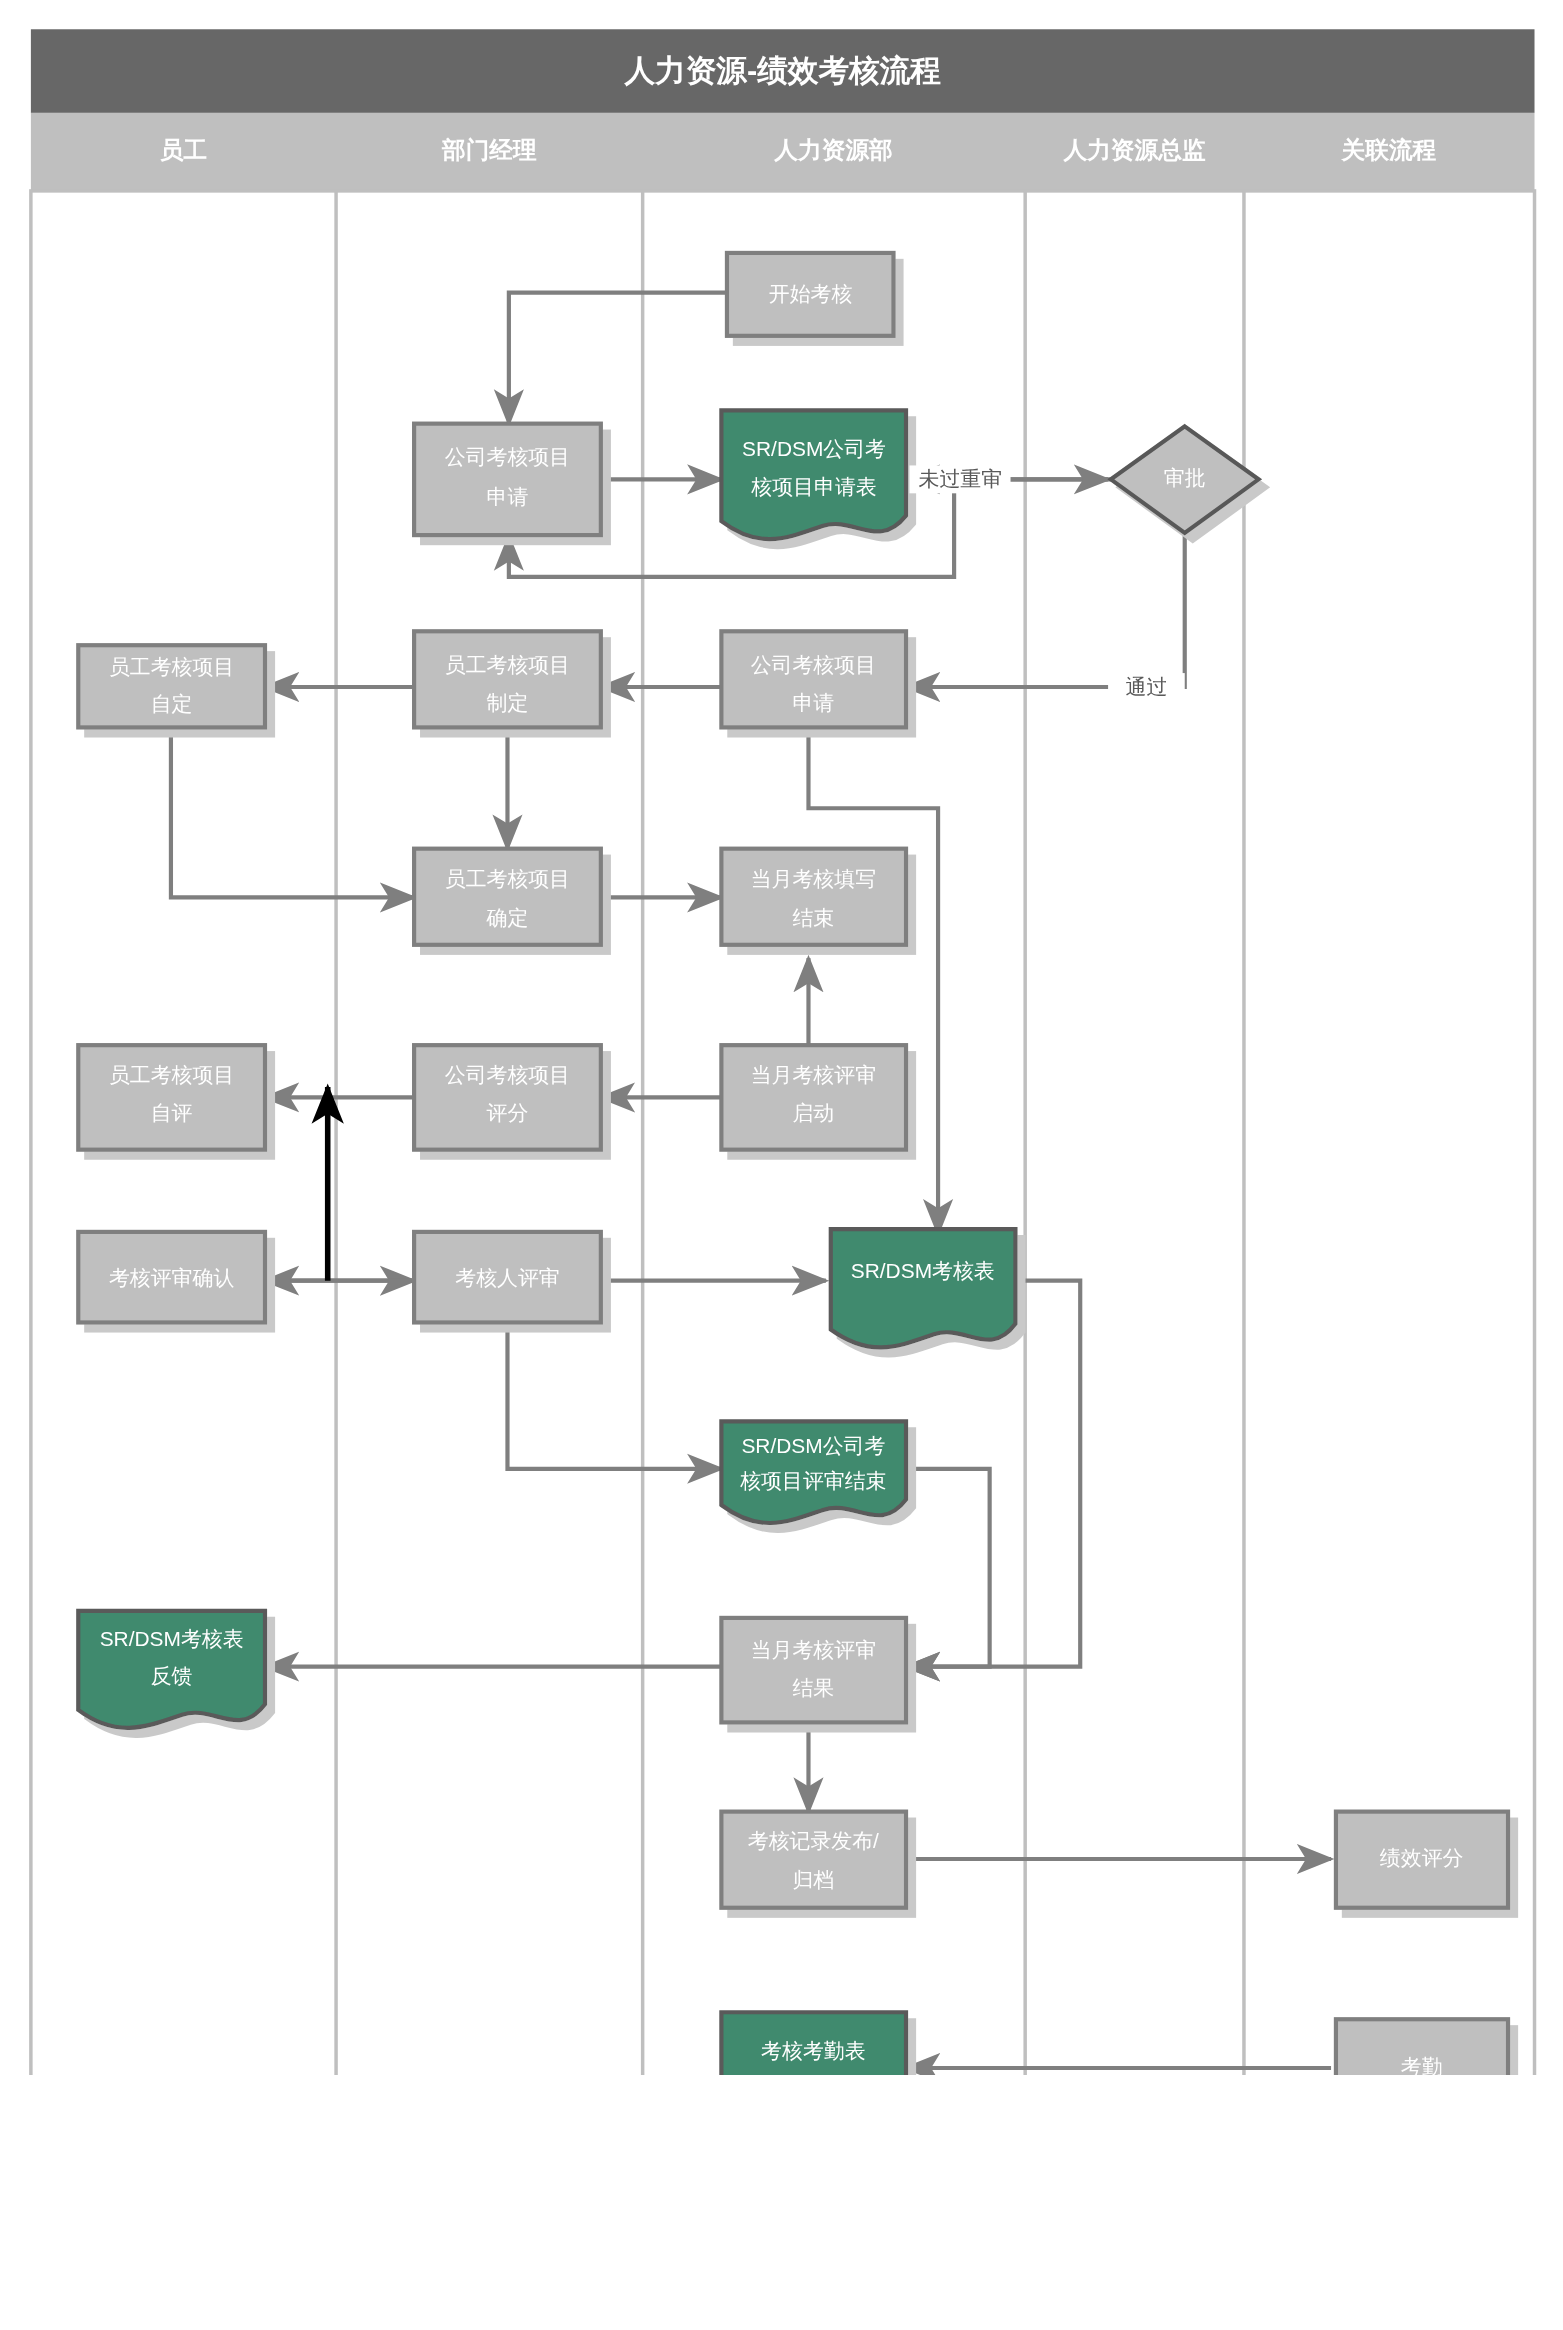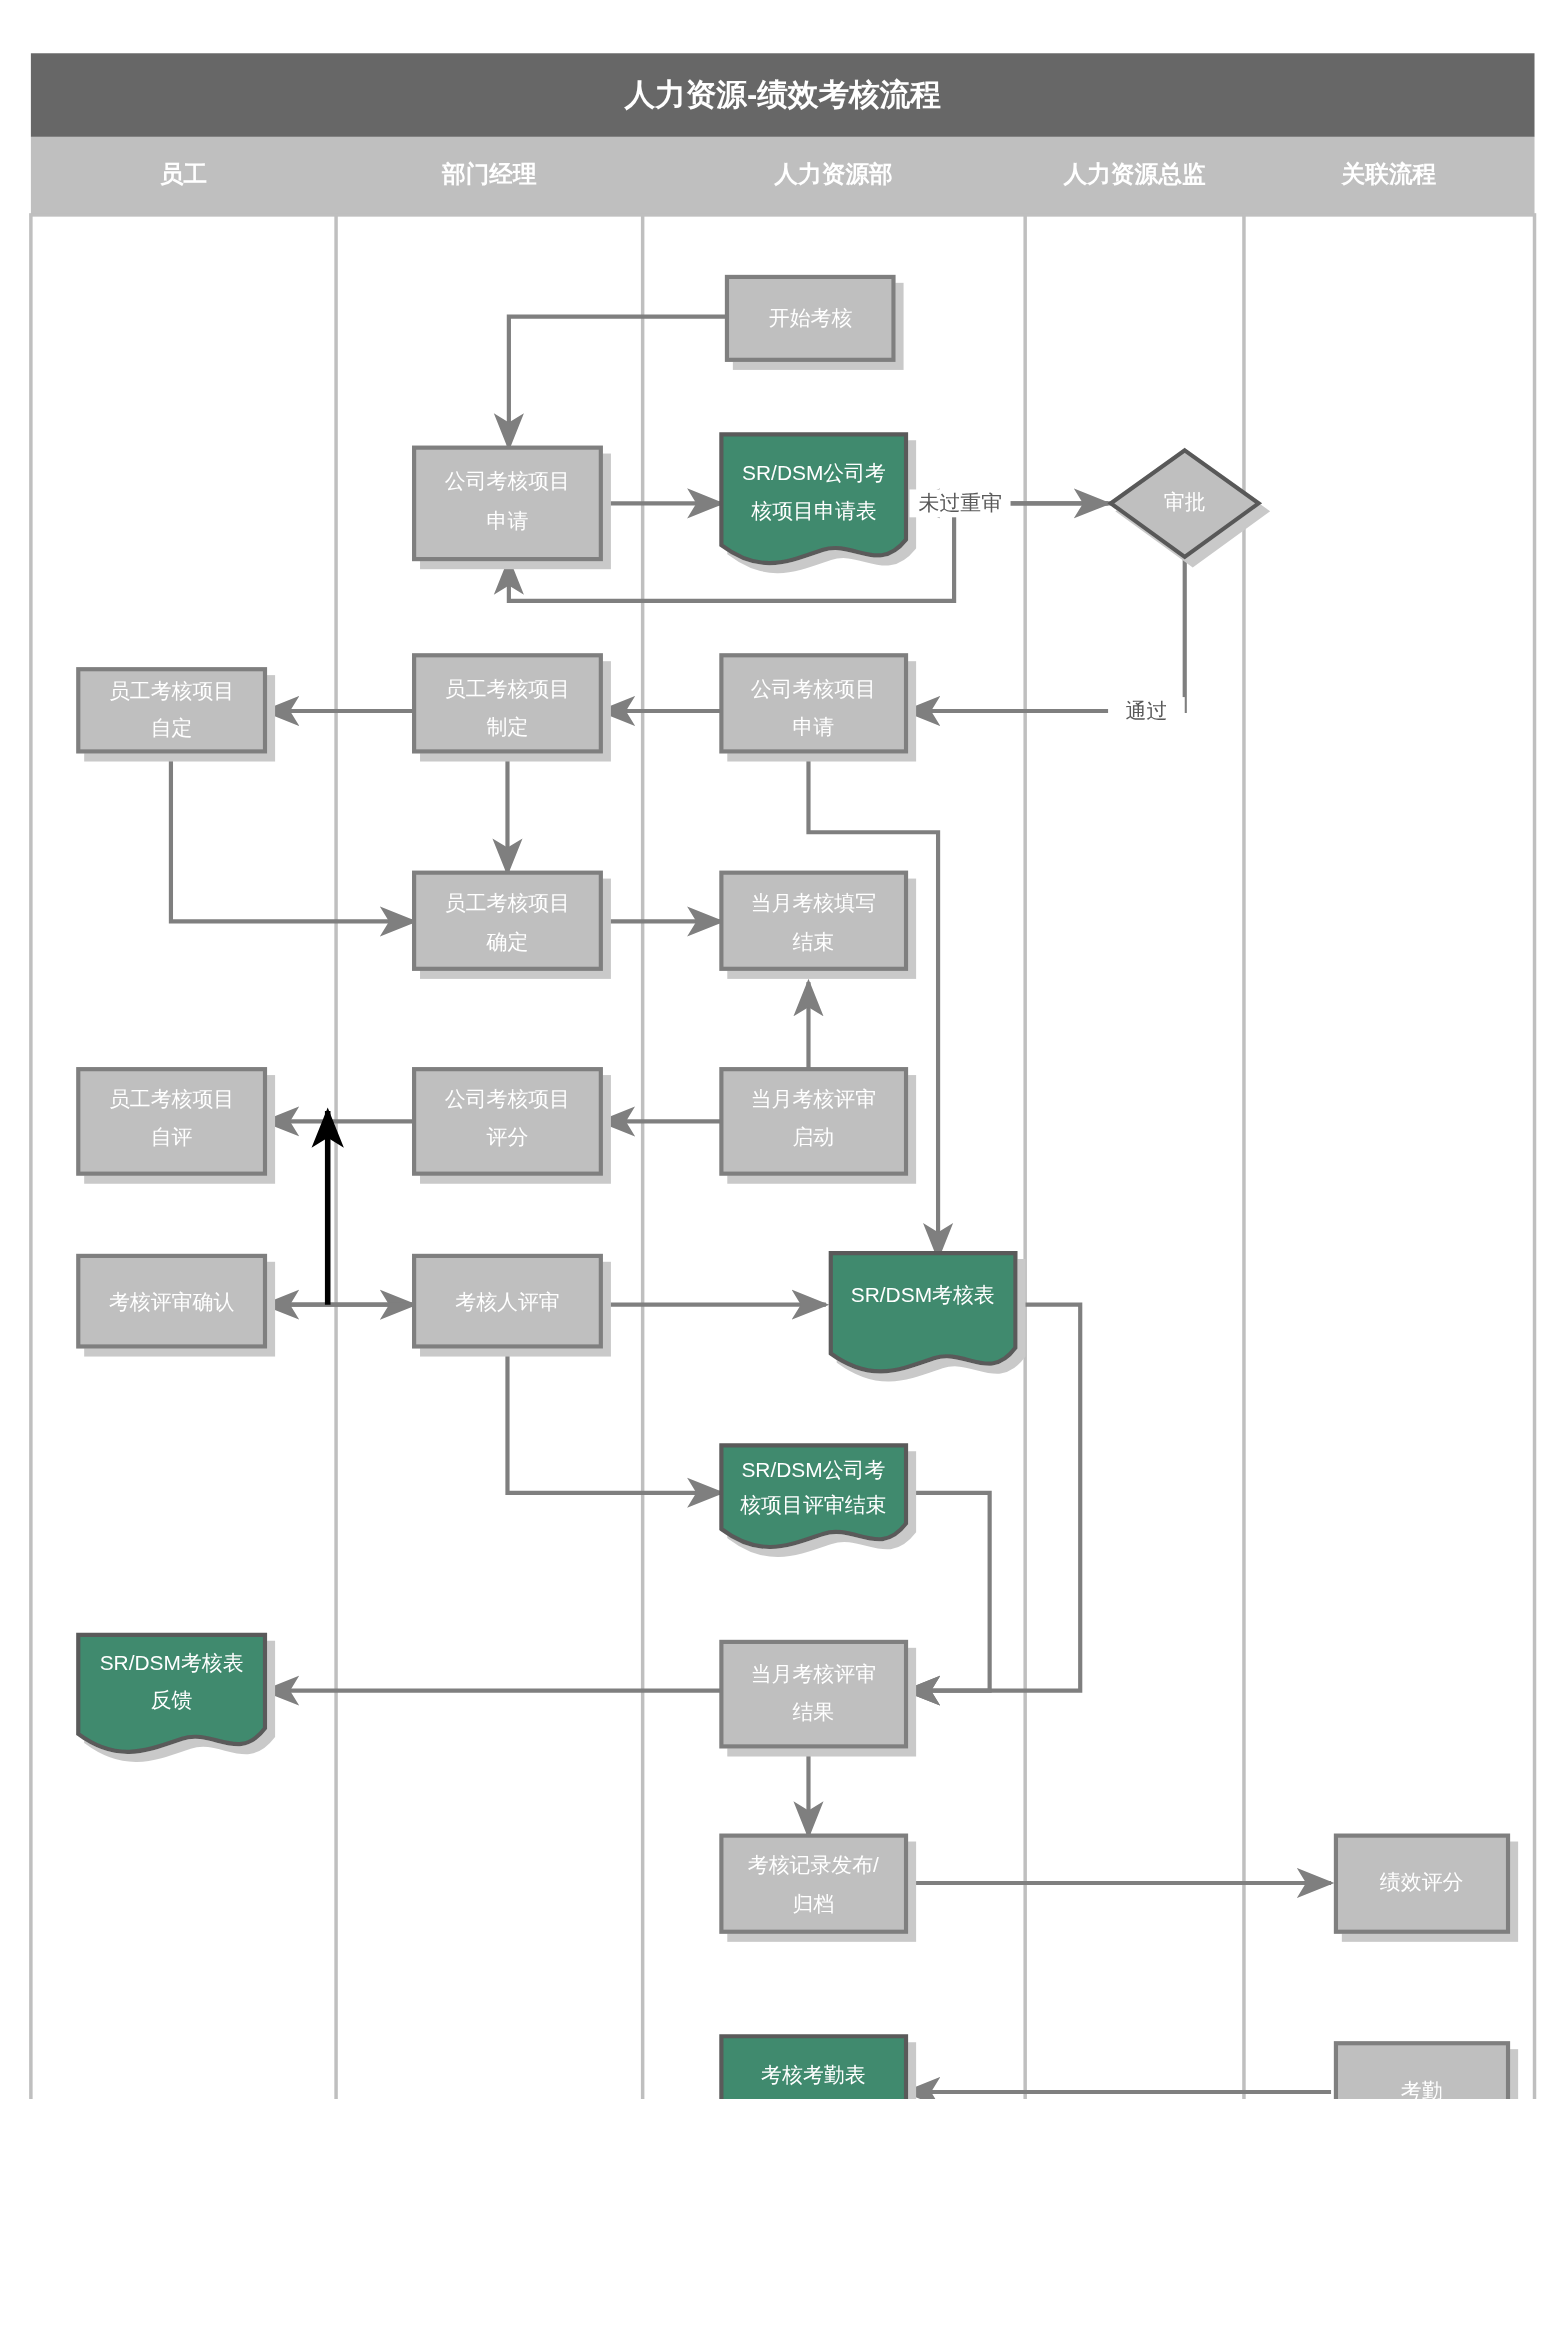--- a/index.html
+++ b/index.html
@@ -1,17 +1,17 @@
 <!DOCTYPE html>
 <html style="font-size:11px"><head>
 <meta charset="utf-8">
 <style>
   html,body{margin:0;padding:0;background:#ffffff;}
   body{font-family:"Liberation Sans","DejaVu Sans",sans-serif;}
-  #stage{position:relative;width:1564px;height:2075px;background:#fff;overflow:hidden;margin-top:24px;}
+  #stage{position:relative;width:1564px;height:2075px;background:#fff;overflow:hidden;}
   svg{display:block;}
   .node-label{fill:#ffffff;font-family:"Liberation Sans","DejaVu Sans",sans-serif;font-size:30px;text-anchor:middle;dominant-baseline:middle;}
   .edge-label{fill:#595959;font-family:"Liberation Sans","DejaVu Sans",sans-serif;font-size:30px;text-anchor:middle;dominant-baseline:middle;}
   .lane-label{fill:#ffffff;font-family:"Liberation Sans","DejaVu Sans",sans-serif;font-size:34px;font-weight:bold;text-anchor:middle;dominant-baseline:middle;}
   .chart-title{fill:#ffffff;font-family:"Liberation Sans","DejaVu Sans",sans-serif;font-size:44px;font-weight:bold;text-anchor:middle;dominant-baseline:middle;}
   .flowline{stroke:#7f7f7f;stroke-width:6;fill:none;}
   .flowline-black{stroke:#000000;stroke-width:8;fill:none;}
 </style>
 </head>
 <body>

